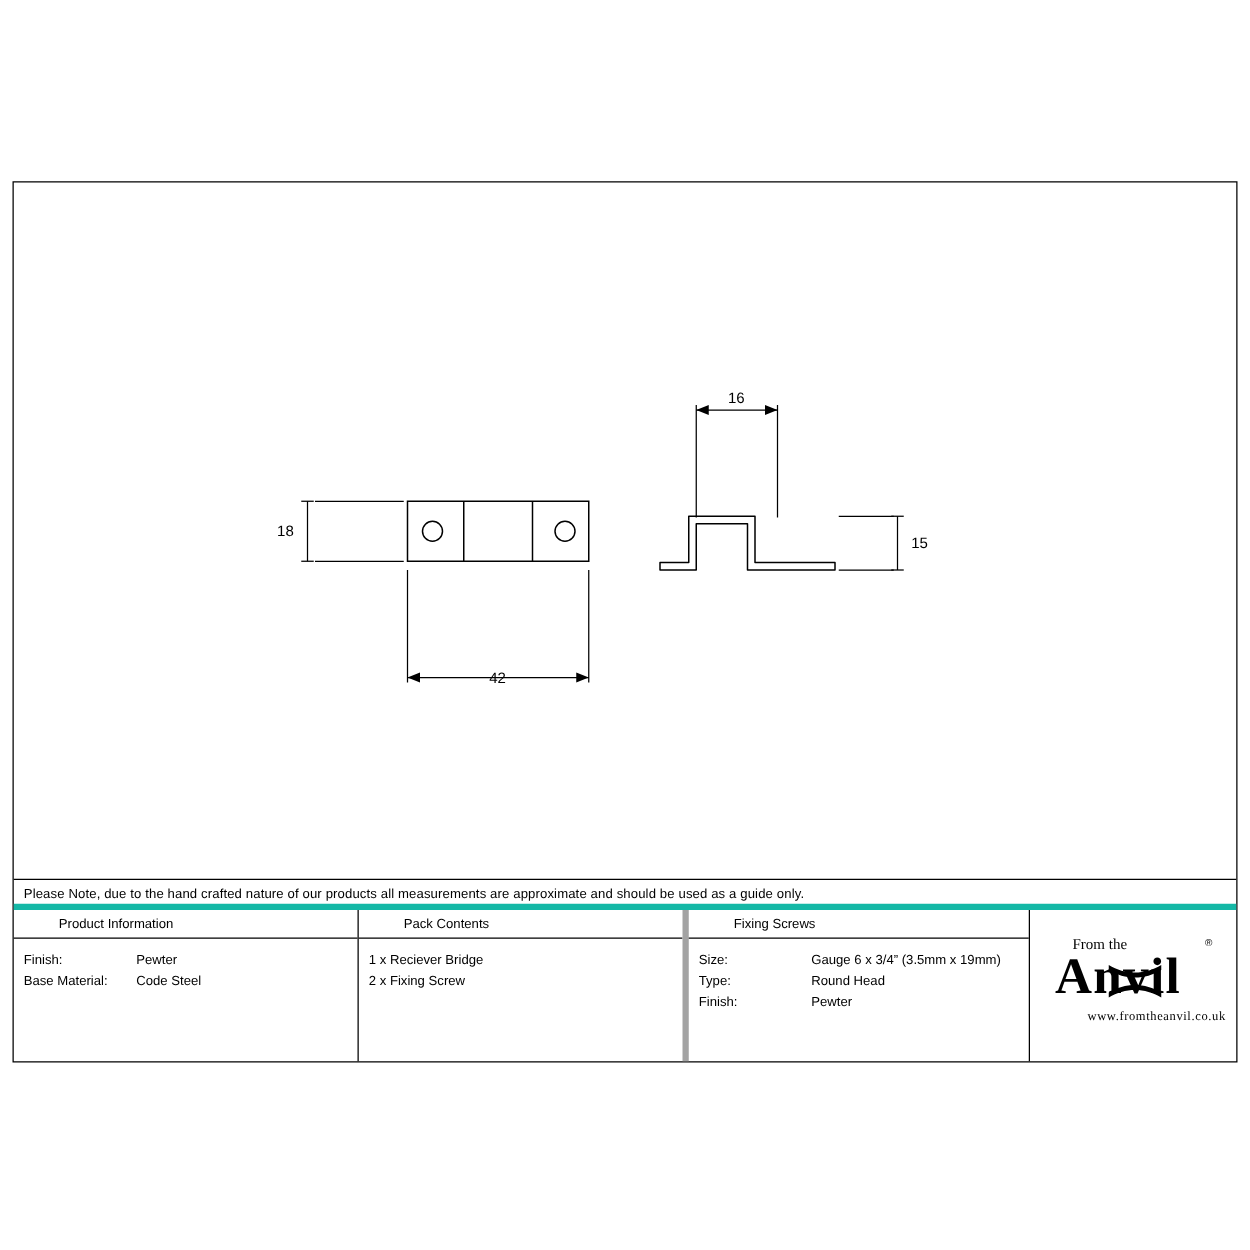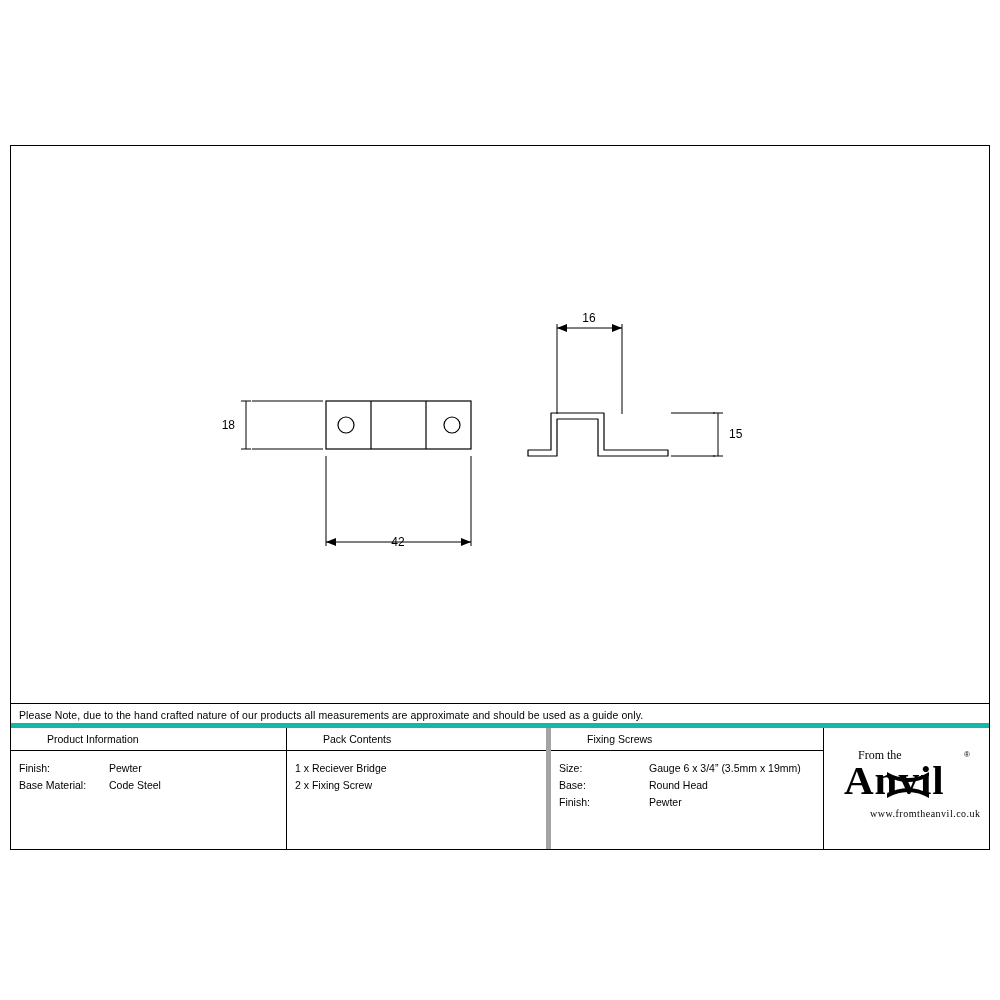--- a/index.html
+++ b/index.html
@@ -245,21 +245,21 @@
     </div>
 
     <div class="col col-3">
       <div class="col-head">Fixing Screws</div>
       <div class="col-rule"></div>
       <div class="rows rows-c3">
         <div class="r">
           <span class="lbl">Size:</span><span class="val">Gauge 6 x 3/4” (3.5mm x 19mm)</span>
         </div>
         <div class="r">
-          <span class="lbl">Base:</span><span class="val">Round Head</span>
+          <span class="lbl">Type:</span><span class="val">Round Head</span>
         </div>
         <div class="r">
           <span class="lbl">Finish:</span><span class="val">Pewter</span>
         </div>
       </div>
     </div>
 
     <div class="col col-4">
       <div class="logo">
         <div class="logo-from">From the</div>

